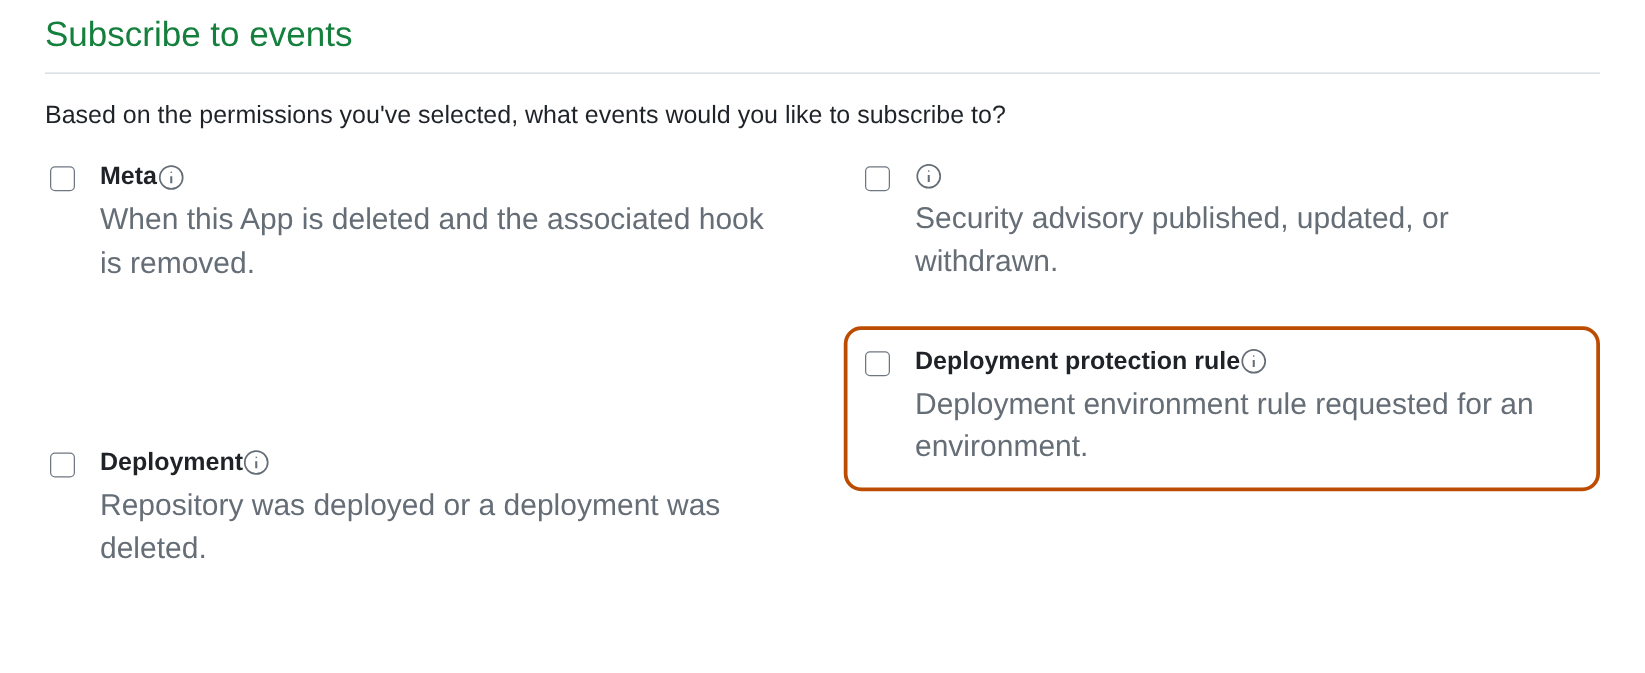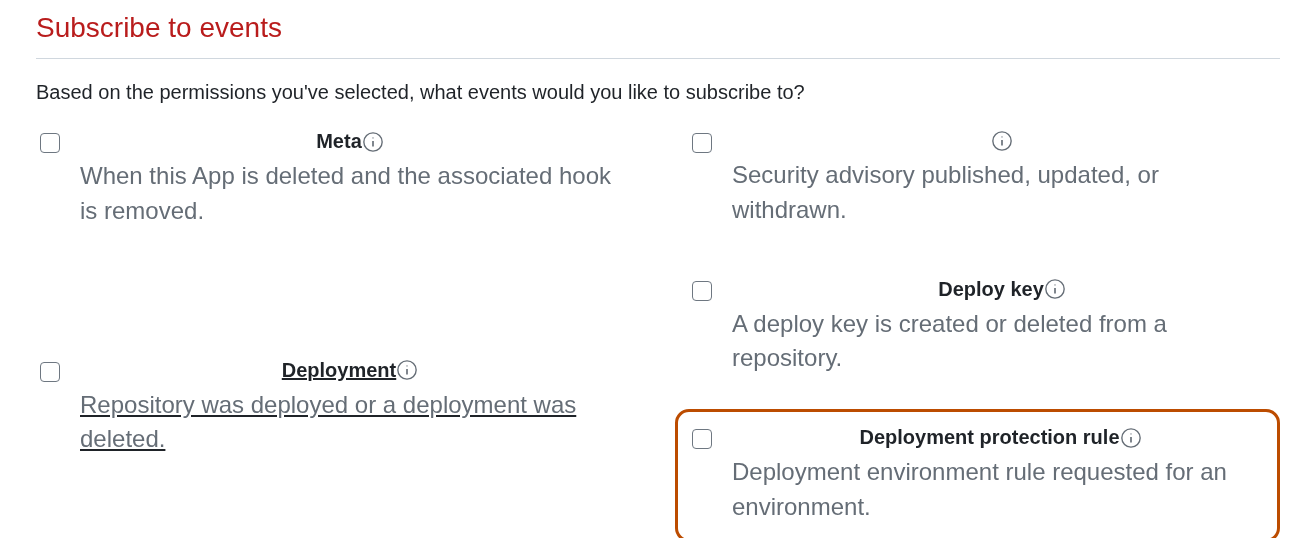--- a/index.html
+++ b/index.html
@@ -16,21 +16,21 @@
     }
     .container {
       padding: 12px 36px 24px 36px;
     }
     .section-title {
       font-size: 28px;
       font-weight: 400;
       padding-bottom: 14px;
       border-bottom: 1px solid #d0d7de;
       margin-bottom: 22px;
-      color: #b91c1c;
+      color: #15803d;
     }
     .section-subtitle {
       font-size: 20px;
       color: #1f2328;
       margin-bottom: 20px;
     }
     .events-grid {
       display: grid;
       grid-template-columns: 1fr 1fr;
       column-gap: 60px;
@@ -66,21 +66,20 @@
       cursor: pointer;
     }
     .event-content {
       flex: 1;
     }
     .event-header {
       display: flex;
       align-items: center;
       gap: 0;
       margin-bottom: 6px;
-      justify-content: center;
     }
     .event-title {
       font-size: 20px;
       font-weight: 600;
       color: #1f2328;
     }
     .info-icon {
       width: 22px;
       height: 22px;
       flex-shrink: 0;
@@ -118,21 +117,21 @@
                   <circle cx="12" cy="12" r="10" stroke-width="1.5"></circle>
                   <circle cx="12" cy="7.5" r="0.7" fill="#656d76" stroke="none"></circle>
                   <line x1="12" y1="11" x2="12" y2="17" stroke-width="1.8"></line>
                 </svg>
             </span>
           </div>
           <p class="event-description">When this App is deleted and the associated hook is removed.</p>
         </div>
       </div>
 
-      <div class="event-item" style="margin-top:80px;text-decoration:underline;">
+      <div class="event-item" style="margin-top:80px;">
         <div class="checkbox"></div>
         <div class="event-content">
           <div class="event-header">
             <span class="event-title">Deployment</span>
             <span class="info-icon">
               <svg viewBox="0 0 24 24">
                   <circle cx="12" cy="12" r="10" stroke-width="1.5"></circle>
                   <circle cx="12" cy="7.5" r="0.7" fill="#656d76" stroke="none"></circle>
                   <line x1="12" y1="11" x2="12" y2="17" stroke-width="1.8"></line>
                 </svg>
@@ -153,36 +152,20 @@
                   <circle cx="12" cy="12" r="10" stroke-width="1.5"></circle>
                   <circle cx="12" cy="7.5" r="0.7" fill="#656d76" stroke="none"></circle>
                   <line x1="12" y1="11" x2="12" y2="17" stroke-width="1.8"></line>
                 </svg>
             </span>
           </div>
           <p class="event-description">Security advisory published, updated, or withdrawn.</p>
         </div>
       </div>
 
-      <div class="event-item">
-        <div class="checkbox"></div>
-        <div class="event-content">
-          <div class="event-header">
-            <span class="event-title">Deploy key</span>
-            <span class="info-icon">
-              <svg viewBox="0 0 24 24">
-                  <circle cx="12" cy="12" r="10" stroke-width="1.5"></circle>
-                  <circle cx="12" cy="7.5" r="0.7" fill="#656d76" stroke="none"></circle>
-                  <line x1="12" y1="11" x2="12" y2="17" stroke-width="1.8"></line>
-                </svg>
-            </span>
-          </div>
-          <p class="event-description">A deploy key is created or deleted from a repository.</p>
-        </div>
-      </div>
 
       <div class="event-item highlighted">
         <div class="checkbox"></div>
         <div class="event-content">
           <div class="event-header">
             <span class="event-title">Deployment protection rule</span>
             <span class="info-icon">
               <svg viewBox="0 0 24 24">
                   <circle cx="12" cy="12" r="10" stroke-width="1.5"></circle>
                   <circle cx="12" cy="7.5" r="0.7" fill="#656d76" stroke="none"></circle>

